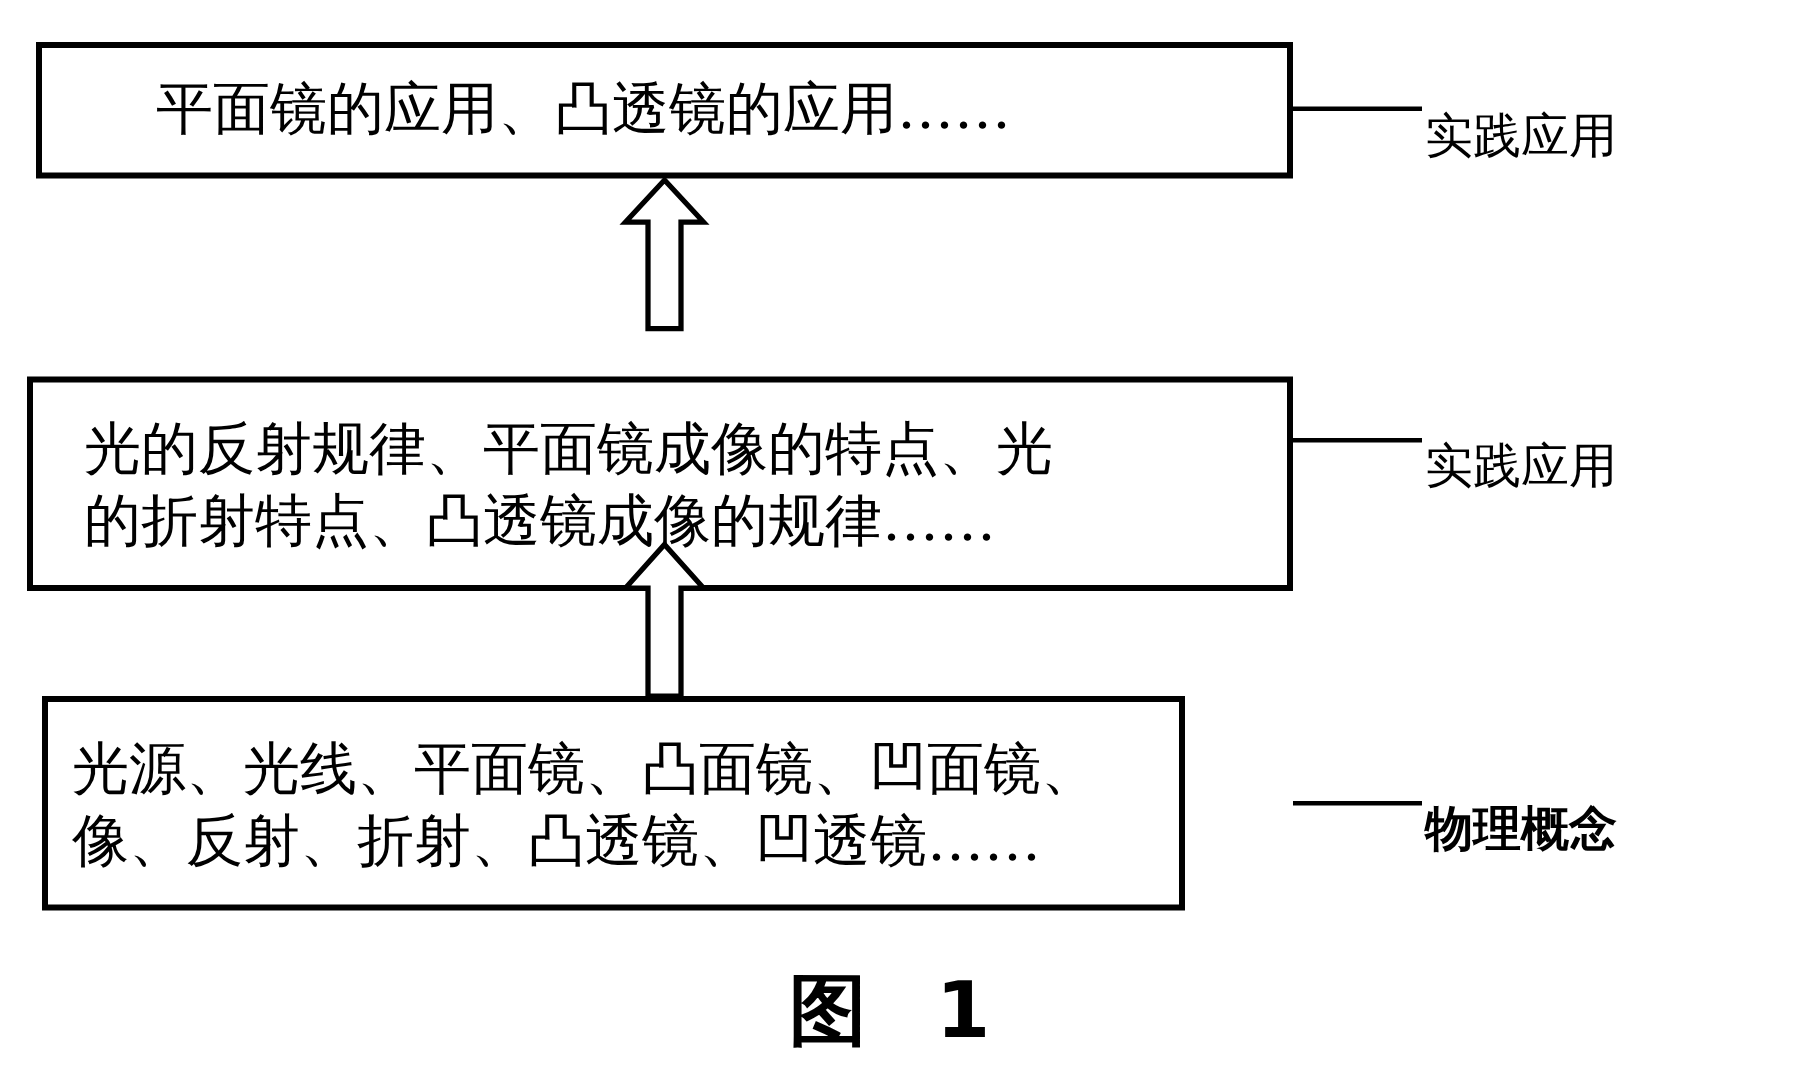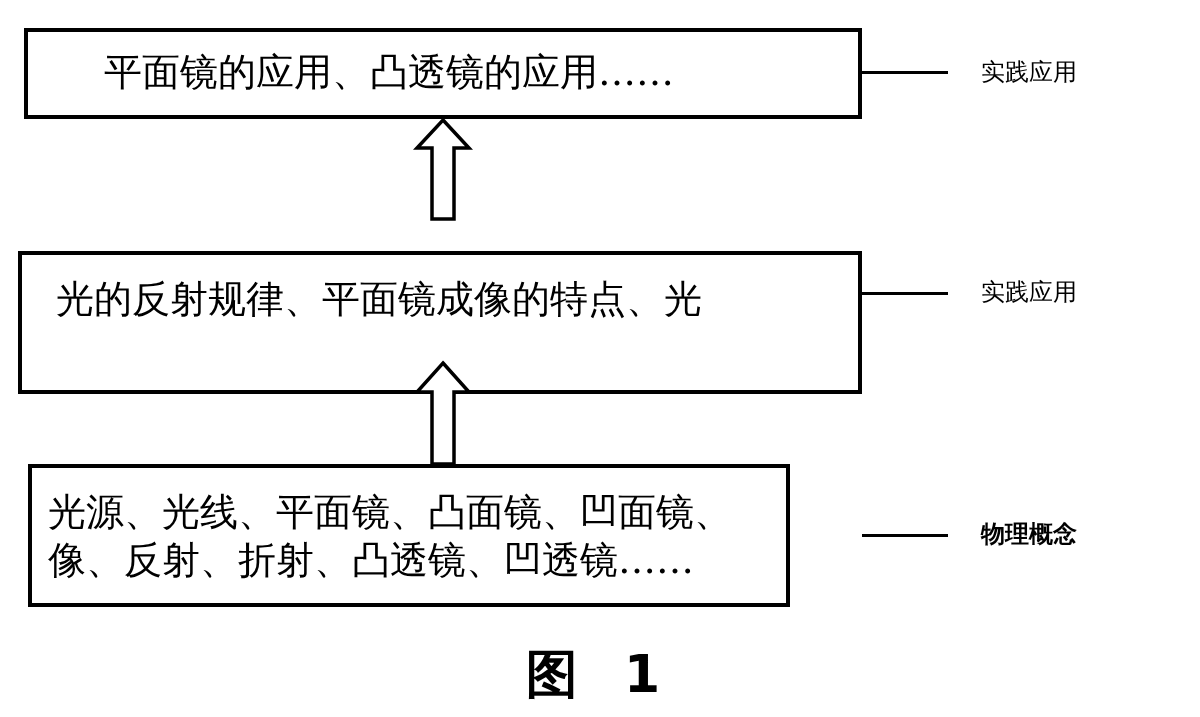--- a/index.html
+++ b/index.html
@@ -7,40 +7,41 @@
            font-family: "DejaVu Serif", "Liberation Serif", serif; color: #000; }
     .box { position: absolute; border: 4px solid #000; box-sizing: border-box; background: #fff; }
     .box-text { position: absolute; font-size: 38px; line-height: 48px; white-space: nowrap; }
     #box-top { left: 24px; top: 28px; width: 838px; height: 91px; }
     #box-top .box-text { left: 76px; top: 16px; text-align: right; }
     #box-mid { left: 18px; top: 219px; width: 844px; height: 143px; margin-top: 32px; }
     #box-mid .box-text { left: 34px; top: 20px; }
     #box-bot { left: 28px; top: 464px; width: 762px; height: 143px; }
     #box-bot .box-text { left: 16px; top: 20px; }
     .connector { position: absolute; height: 3px; background: #000; left: 862px; width: 86px; }
-    .side-label { position: absolute; left: 981px; font-size: 24px; line-height: 48px; white-space: nowrap; }
+    .side-label { position: absolute; left: 950px; font-size: 32px; line-height: 48px; white-space: nowrap; margin-top: 18px; }
     svg.arrows { position: absolute; left: 0; top: 0; width: 1200px; height: 717px; pointer-events: none; }
     .caption { position: absolute; left: 0; width: 1200px; top: 646px; text-align: center;
                font-size: 52px; font-weight: bold; line-height: 56px; letter-spacing: 14px;
                font-family: "DejaVu Sans", "Liberation Sans", sans-serif; }
   </style>
 </head>
 <body>
 
 <div class="box" id="box-top">
   <div class="box-text">
     <div>平面镜的应用、凸透镜的应用……</div>
   </div>
 </div>
 <div class="connector" style="top:71px;"></div>
 <div class="side-label" style="top:48px;">实践应用</div>
 
 <div class="box" id="box-mid">
   <div class="box-text">
     <div>光的反射规律、平面镜成像的特点、光</div>
+    <div>的折射特点、凸透镜成像的规律……</div>
   </div>
 </div>
 <div class="connector" style="top:292px;"></div>
 <div class="side-label" style="top:268px;">实践应用</div>
 
 <div class="box" id="box-bot">
   <div class="box-text">
     <div>光源、光线、平面镜、凸面镜、凹面镜、</div>
     <div>像、反射、折射、凸透镜、凹透镜……</div>
   </div>

